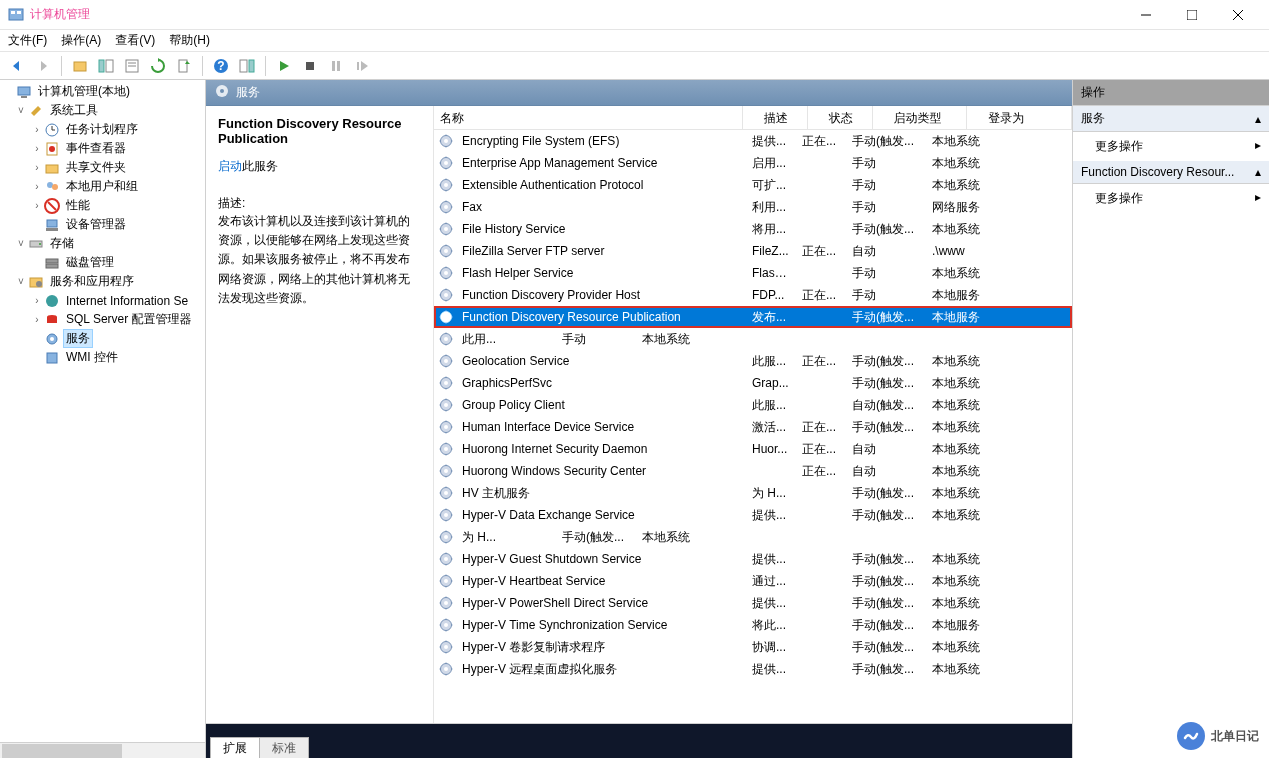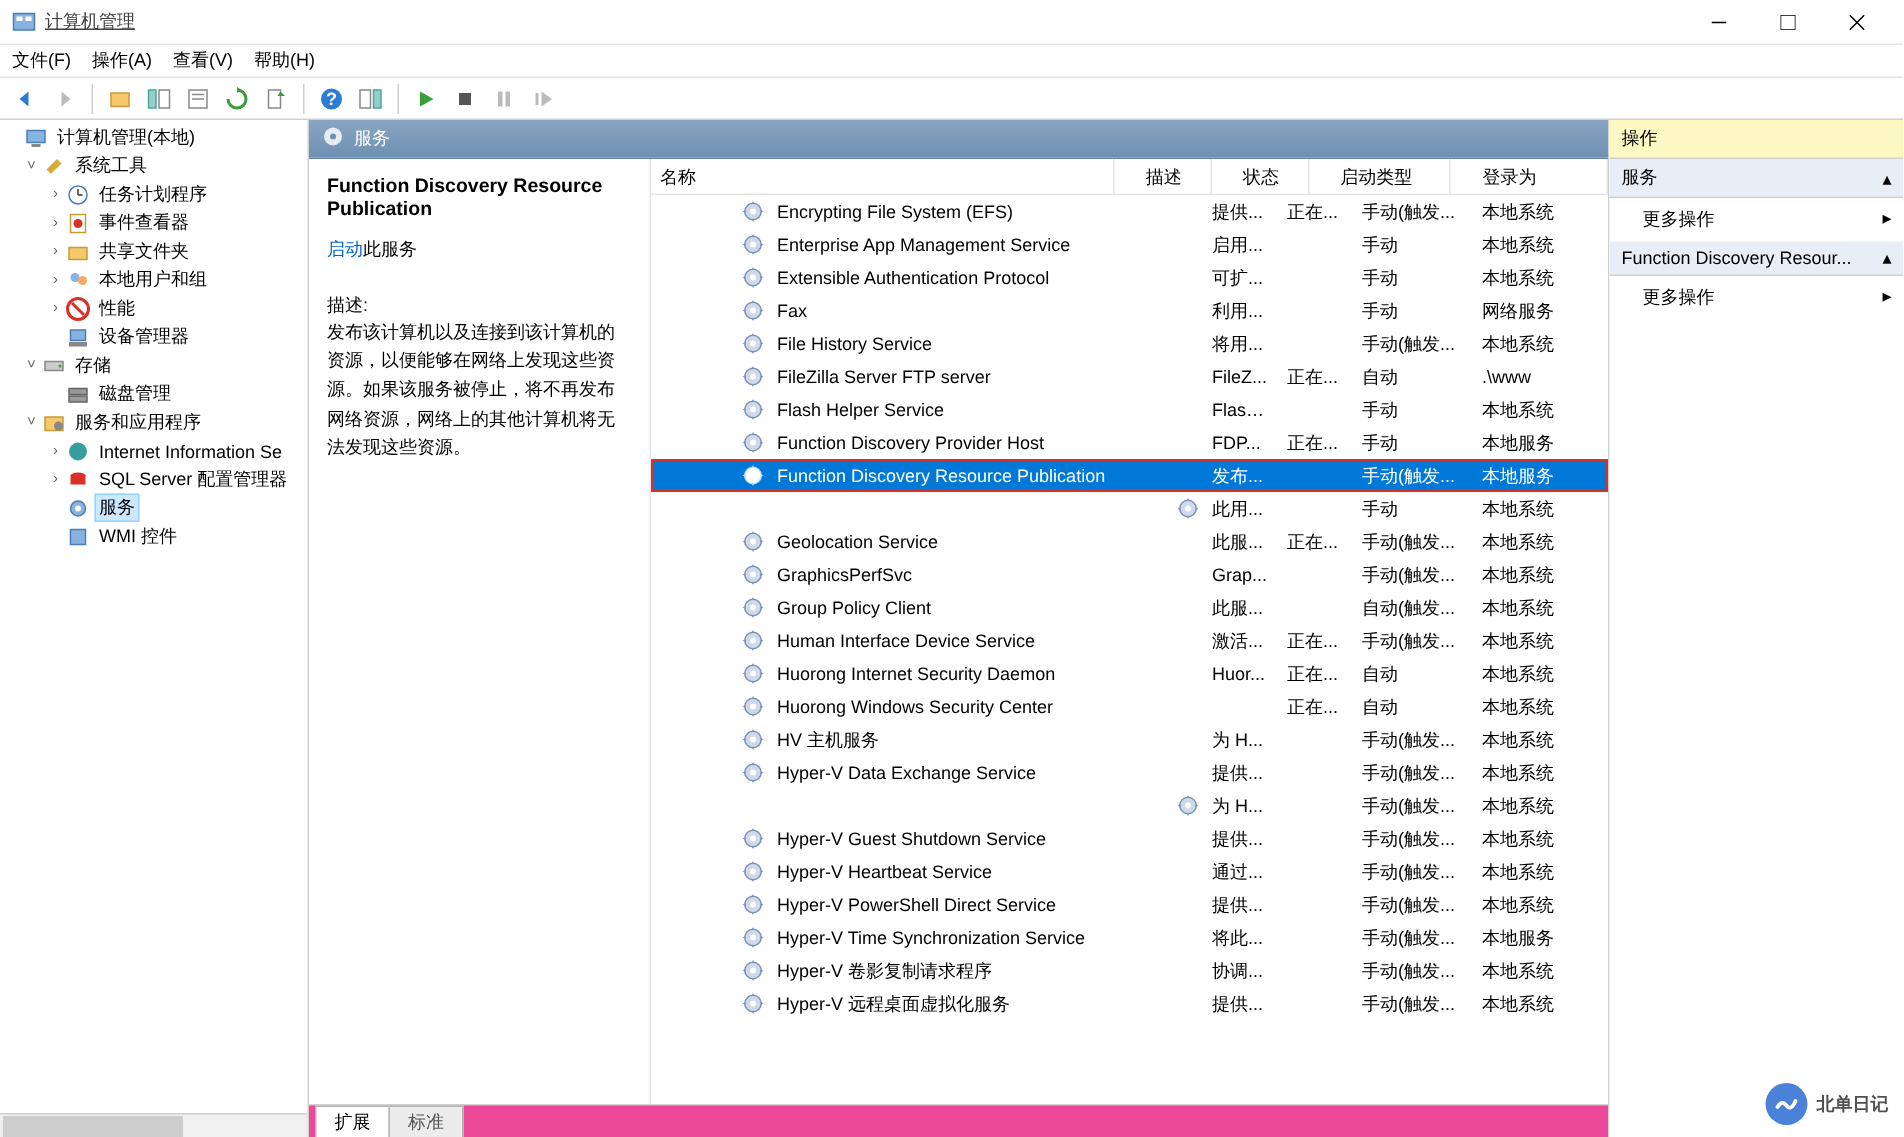--- a/index.html
+++ b/index.html
@@ -1,19 +1,19 @@
 <!DOCTYPE html>
 <html><head>
 <meta charset="utf-8">
 <style>
 * { margin:0; padding:0; box-sizing:border-box; font-family:"Microsoft YaHei","Segoe UI",Tahoma,sans-serif; font-size:12px; }
 body { background:#fff; width:1269px; height:758px; overflow:hidden; position:relative; }
 .titlebar { height:30px; background:#fff; display:flex; align-items:center; padding:0 8px; border-bottom:1px solid #e5e5e5; }
 .title-icon { width:16px; height:16px; margin-right:6px; display:inline-flex; }
-.title-text { font-size:12px; color:#404040;text-decoration:underline; }
+.title-text { font-size:12px; color:#ec4899; }
 .win-controls { margin-left:auto; display:flex; }
 .win-btn { width:46px; height:30px; display:flex; align-items:center; justify-content:center; color:#000; }
 .menubar { height:22px; display:flex; align-items:center; padding:0 8px; gap:14px; border-bottom:1px solid #e5e5e5; background:#fff; }
 .menu-item { color:#000; cursor:default; }
 .toolbar { height:28px; display:flex; align-items:center; padding:0 6px; gap:4px; border-bottom:1px solid #d0d0d0; background:#fff; }
 .tb-btn { width:22px; height:22px; display:flex; align-items:center; justify-content:center; border:1px solid transparent; }
 .tb-sep { width:1px; height:20px; background:#d0d0d0; margin:0 3px; }
 .tb-btn svg { width:16px; height:16px; }
 .main { display:flex; height:calc(100% - 80px); }
 .tree-pane { width:206px; border-right:1px solid #d0d0d0; overflow:auto; background:#fff; position:relative; }
@@ -33,31 +33,31 @@
 .detail-desc-label { margin-top:20px; }
 .detail-desc { line-height:1.6; }
 .list-pane { flex:1; overflow:auto; }
 .list-header { display:flex; height:24px; border-bottom:1px solid #e5e5e5; background:#fff; position:sticky; top:0;gap:15px; }
 .list-header .col { padding:4px 6px; border-right:1px solid #e5e5e5; color:#000; font-size:12px; white-space:nowrap; overflow:hidden; }
 .col-name { width:310px; }
 .col-desc { width:50px; }
 .col-status { width:50px; }
 .col-startup { width:80px; }
 .col-logon { width:90px; }
-.list-row { display:flex; height:22px; align-items:center; cursor:default;justify-content:flex-end; }
+.list-row { display:flex; height:22px; align-items:center; cursor:default; }
 .list-row.selected { background:#0078d7; color:#fff; }
 .list-row.selected .svc-icon { filter:brightness(1.5); }
 .list-row.highlighted { outline:2px solid #d93025; outline-offset:-2px; }
 .list-row .col { padding:0 6px; white-space:nowrap; overflow:hidden; text-overflow:ellipsis; font-size:12px; }
 .svc-icon { width:16px; height:16px; margin-left:4px; margin-right:2px; flex-shrink:0; }
-.tabs-bottom { height:22px; display:flex; align-items:flex-end; padding-left:4px; border-top:1px solid #d0d0d0; background:#ec4899; }
+.tabs-bottom { height:35px; display:flex; align-items:flex-end; padding-left:4px; border-top:1px solid #d0d0d0; background:#0f172a; }
 .tab { padding:2px 12px; border:1px solid #b5b5b5; border-bottom:none; background:#fff; margin-right:-1px; font-size:12px; position:relative; top:1px; }
 .tab.inactive { background:#ececec; color:#555; }
 .actions-pane { width:196px; background:#fff; }
-.actions-header { height:26px; background:#fef9c3; display:flex; align-items:center; padding:0 8px; border-bottom:1px solid #d0d0d0; font-size:12px; }
+.actions-header { height:26px; background:#a3a3a3; display:flex; align-items:center; padding:0 8px; border-bottom:1px solid #d0d0d0; font-size:12px; }
 .action-section { background:#e8eef6; padding:4px 8px; border-bottom:1px solid #d0d0d0; display:flex; align-items:center; justify-content:space-between; }
 .action-item { padding:6px 8px 6px 22px; display:flex; align-items:flex-start; justify-content:space-between; cursor:default; }
 .watermark { position:absolute; right:10px; bottom:8px; display:flex; align-items:center; gap:6px; font-size:18px; font-weight:bold; color:#333; opacity:0.85; }
 .watermark-icon { width:28px; height:28px; background:#2b6cd3; border-radius:50%; display:flex; align-items:center; justify-content:center; }
 .hscroll { height:16px; border-top:1px solid #d0d0d0; background:#f0f0f0; display:flex; align-items:center; }
 .hscroll-thumb { height:14px; background:#cdcdcd; margin-left:2px; }
 </style>
 </head>
 <body>
 

